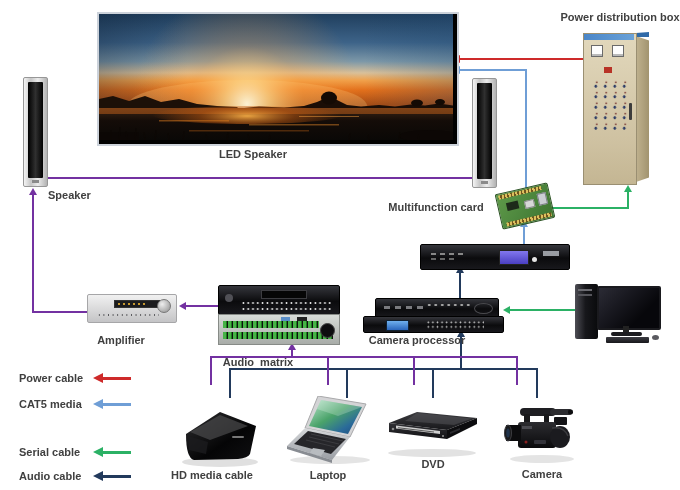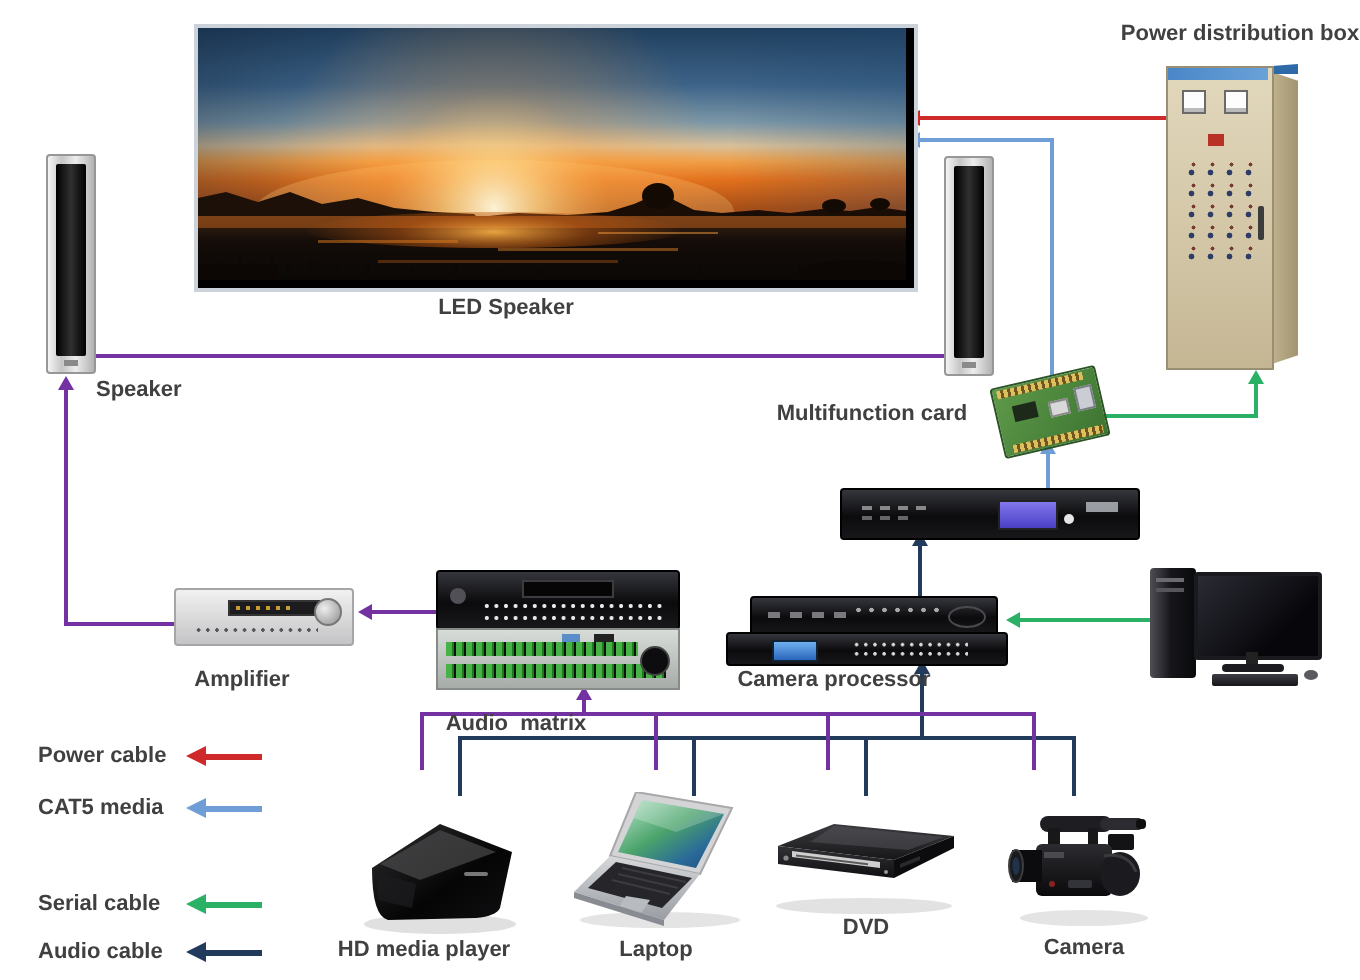--- a/index.html
+++ b/index.html
@@ -346,21 +346,21 @@
           <stop offset="1" stop-color="#101012"></stop>
         </linearGradient>
       </defs>
       <ellipse cx="44" cy="62" rx="38" ry="5" fill="#e0e0e0"></ellipse>
       <path d="M10,34 L44,12 L80,26 L74,54 Q72,58 62,59 L18,60 Q10,58 10,34 Z" fill="url(#hdg)"></path>
       <path d="M14,32 L44,15 L72,26 L34,40 Z" fill="#4a4a4c" opacity="0.7"></path>
       <path d="M12,36 L32,42 L30,54 L13,50 Z" fill="#1c1c1e" opacity="0.8"></path>
       <rect x="56" y="36" width="12" height="2" rx="1" fill="#777"></rect>
     </svg>
   </div>
-  <div class="lbl" style="left:142px;top:469px;width:140px">HD media player</div>
+  <div class="lbl" style="left:142px;top:469px;width:140px">HD media cable</div>
 
   <div class="imgdev" style="left:286px;top:396px">
     <svg width="88" height="70" viewBox="0 0 88 70">
       <defs>
         <linearGradient id="lapscr" x1="0" y1="0" x2="1" y2="1">
           <stop offset="0" stop-color="#bfe8d0"></stop>
             <stop offset="0.45" stop-color="#4aa36a"></stop>
           <stop offset="0.75" stop-color="#2a6a9a"></stop>
             <stop offset="1" stop-color="#1d4a74"></stop>
         </linearGradient>

